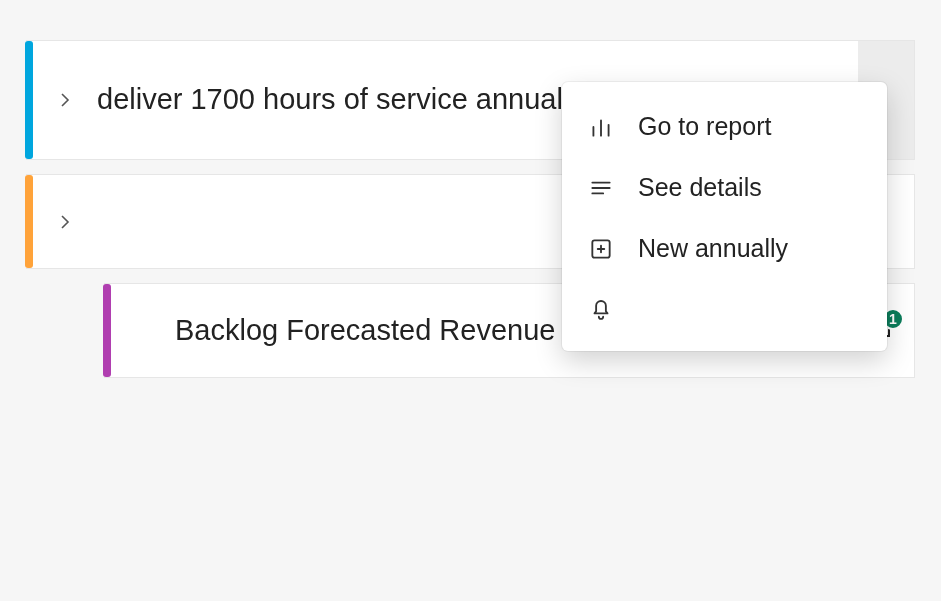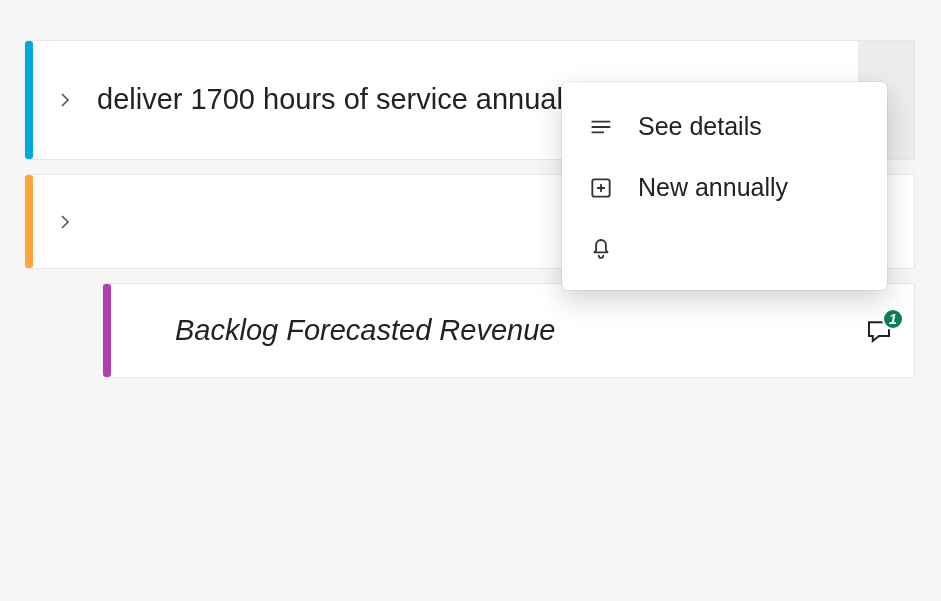--- a/index.html
+++ b/index.html
@@ -19,21 +19,21 @@
     position: relative;
     display: flex;
     align-items: center;
     background: #ffffff;
     border: 1px solid #e6e6e6;
     border-left: none;
     margin-bottom: 14px;
     min-height: 95px;
   }
   .goal-row.tall { min-height: 120px; }
-  .goal-row.sub { margin-left: 78px; font-style: italic; }
+  .goal-row.sub { margin-left: 78px; }
   .color-bar {
     width: 8px;
     align-self: stretch;
     border-radius: 3px;
     margin-left: -1px;
   }
   .c-blue   { background: #00a6de; }
   .c-orange { background: #ffa33a; }
   .c-purple { background: #b03eb0; }
   .expand-cell {
@@ -173,20 +173,30 @@
         </svg>
         <span class="badge-count">1</span>
       </span>
     </div>
   </div>
 
   <div class="menu">
     <div class="menu-item">
       <span class="menu-icon">
         <svg width="26" height="26" viewBox="0 0 24 24" fill="none" stroke="#333" stroke-width="1.7" stroke-linecap="round">
+          <path d="M5 20V12"></path>
+            <path d="M12 20V6"></path>
+            <path d="M19 20V10"></path>
+        </svg>
+      </span>
+      <span class="menu-label">Go to report</span>
+    </div>
+    <div class="menu-item">
+      <span class="menu-icon">
+        <svg width="26" height="26" viewBox="0 0 24 24" fill="none" stroke="#333" stroke-width="1.7" stroke-linecap="round">
           <path d="M4 7h16"></path>
             <path d="M4 12h16"></path>
             <path d="M4 17h10"></path>
         </svg>
       </span>
       <span class="menu-label">See details</span>
     </div>
     <div class="menu-item">
       <span class="menu-icon">
         <svg width="26" height="26" viewBox="0 0 24 24" fill="none" stroke="#333" stroke-width="1.7" stroke-linecap="round">

